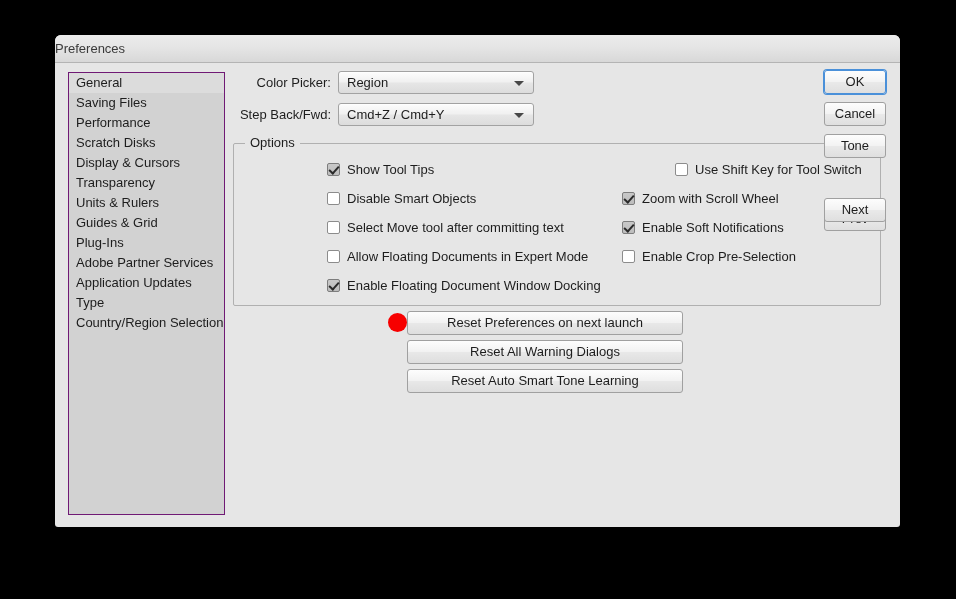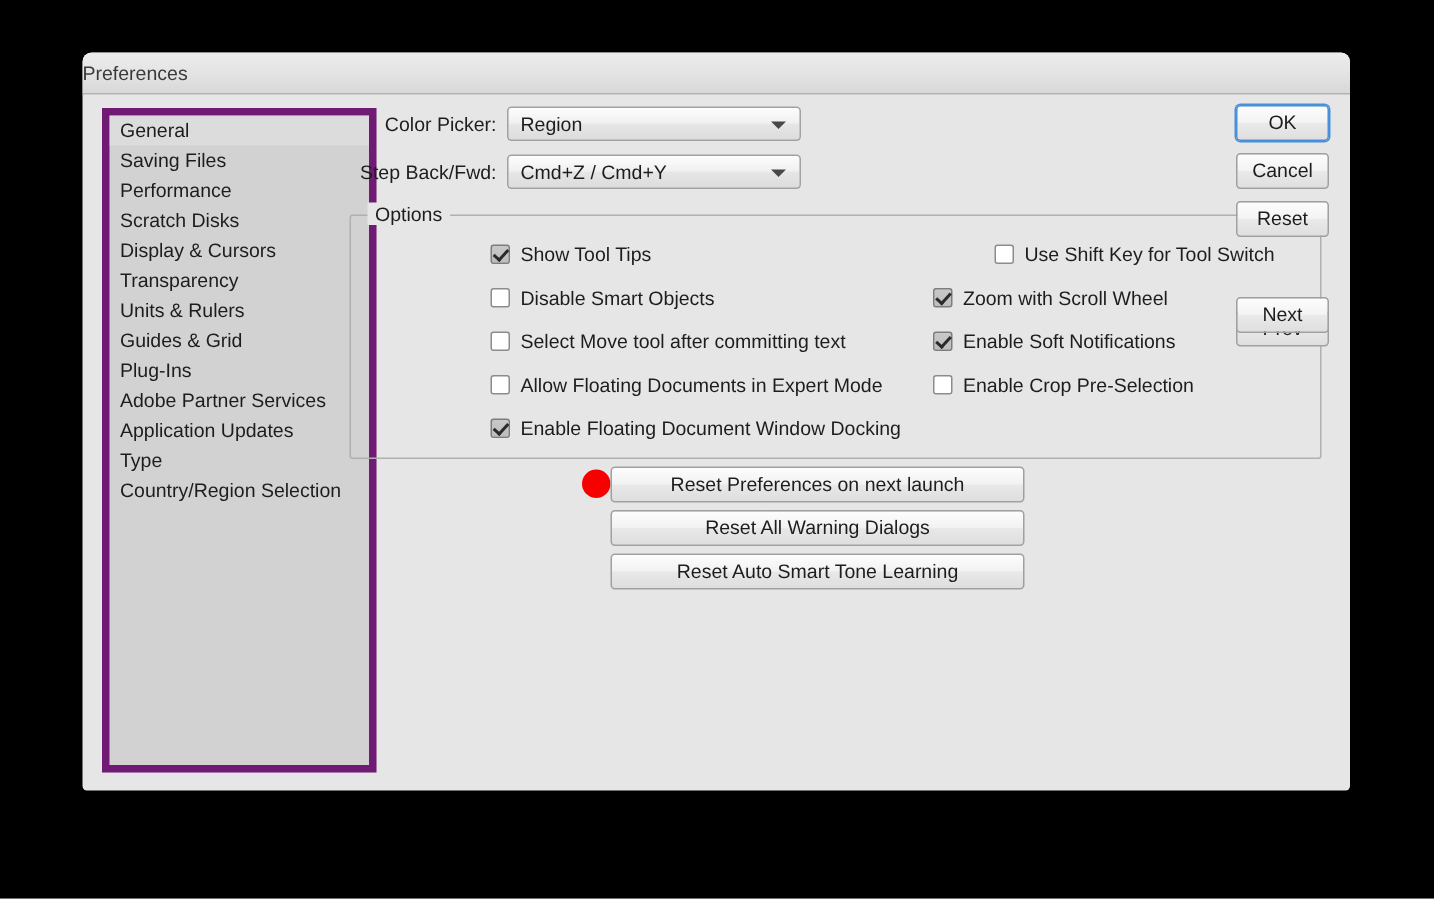--- a/index.html
+++ b/index.html
@@ -46,24 +46,24 @@
     text-align: left;
     font-size: 13px;
     color: #3a3a3a;
   }
 
   
   #sidebar {
     position: absolute;
     left: 13px;
     top: 37px;
-    width: 183px;
+    width: 157px;
     height: 443px;
     background: #d2d2d2;
-    border: 5px solid #701a75;
+    border: 1px solid #701a75;
     box-sizing: border-box;
     overflow: hidden;
   }
   .side-item {
     font-size: 13px;
     color: #1d1d1d;
     height: 20px;
     line-height: 20px;
     padding-left: 7px;
     white-space: nowrap;
@@ -278,21 +278,21 @@
         <span class="check-label">Select Move tool after committing text</span>
       </div>
       <div class="check-row" style="left: 93px; top: 104px;">
         <span class="checkbox"></span>
         <span class="check-label">Allow Floating Documents in Expert Mode</span>
       </div>
       <div class="check-row" style="left: 93px; top: 133px; justify-content: flex-end;">
         <span class="checkbox checked"></span>
         <span class="check-label">Enable Floating Document Window Docking</span>
       </div>
-      <div class="check-row" style="left: 388px; top: 17px; padding-left: 41px;">
+      <div class="check-row" style="left: 400px; top: 17px; padding-left: 41px;">
         <span class="checkbox"></span>
         <span class="check-label">Use Shift Key for Tool Switch</span>
       </div>
       <div class="check-row" style="left: 388px; top: 46px;">
         <span class="checkbox checked"></span>
         <span class="check-label">Zoom with Scroll Wheel</span>
       </div>
       <div class="check-row" style="left: 388px; top: 75px;">
         <span class="checkbox checked"></span>
         <span class="check-label">Enable Soft Notifications</span>
@@ -303,16 +303,16 @@
       </div>
     </div>
 
   <div id="red-dot"></div>
 
 <div class="reset-btn" style="top: 276px;">Reset Preferences on next launch</div>
     <div class="reset-btn" style="top: 305px;">Reset All Warning Dialogs</div>
     <div class="reset-btn" style="top: 334px;">Reset Auto Smart Tone Learning</div>
     <div class="action-btn focused" style="top: 35px;">OK</div>
     <div class="action-btn" style="top: 67px;">Cancel</div>
-    <div class="action-btn" style="top: 99px;">Reset</div>
+    <div class="action-btn" style="top: 99px;">Tone</div>
     <div class="action-btn" style="top: 131px; margin-top: 41px;">Prev</div>
     <div class="action-btn" style="top: 163px;">Next</div>
   </div>
 
 </body></html>

